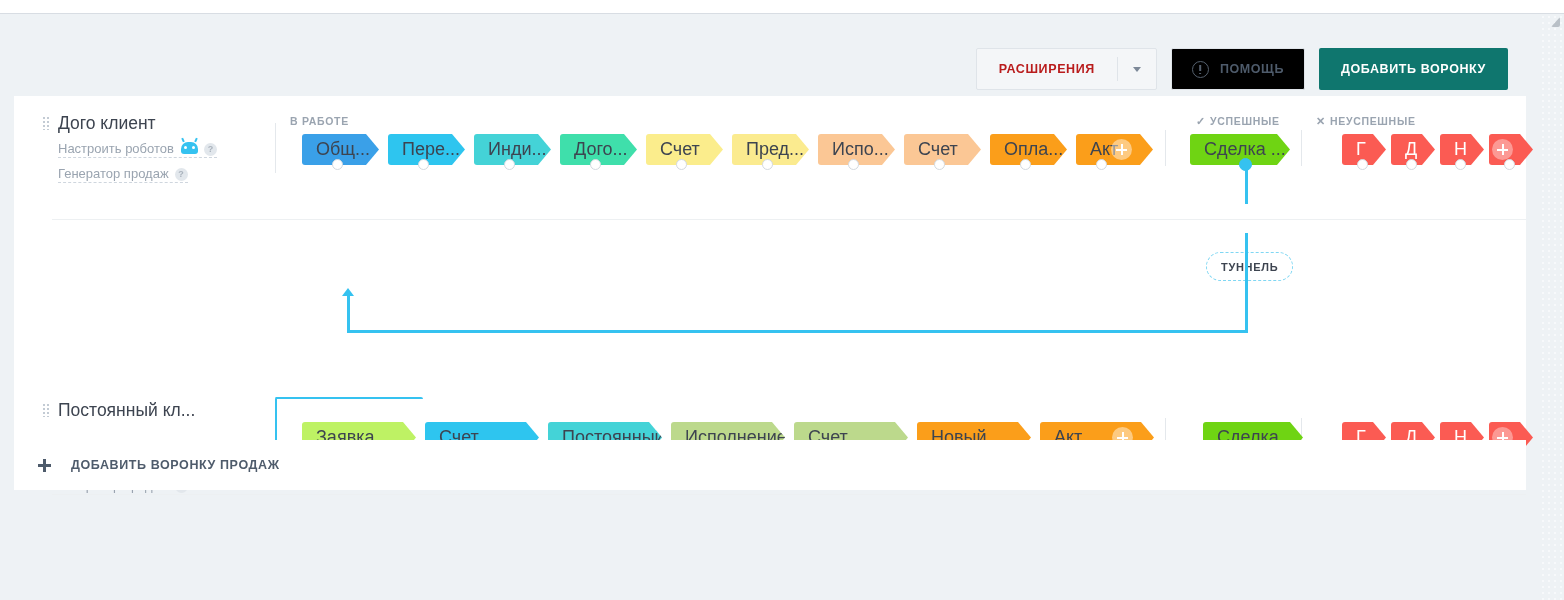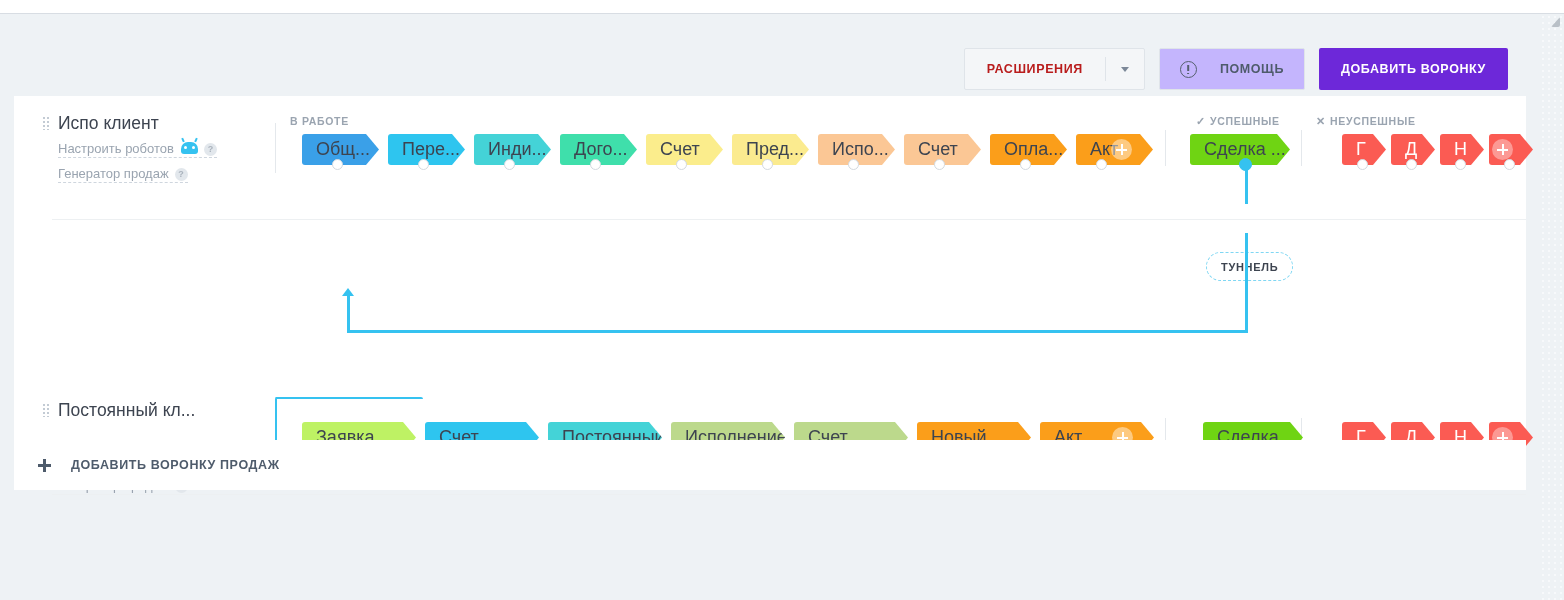--- a/index.html
+++ b/index.html
@@ -56,35 +56,35 @@
   .btn-group .lbl {
     display:flex; align-items:center; padding:0 22px;
     font-size:12.5px; font-weight:bold; color:#b91c1c; letter-spacing:.6px;
     white-space:nowrap;
   }
   .btn-group .sep { width:1px; background:#dfe4e9; margin:8px 0; }
   .btn-group .caret-wrap { display:flex; align-items:center; justify-content:center; width:38px; }
   .caret { width:0;height:0;border-left:4.5px solid transparent;border-right:4.5px solid transparent;border-top:5px solid #7c8898; }
 
   .btn-plain {
-    display:flex; align-items:center; gap:23px; height:42px; padding:0 20px;
-    background:#c4b5fd; border:1px solid #dfe4e9; border-radius:2px;
+    display:flex; align-items:center; gap:11px; height:42px; padding:0 20px;
+    background:#000000; border:1px solid #dfe4e9; border-radius:2px;
     font-size:12.5px; font-weight:bold; color:#4e5b6b; letter-spacing:.6px;
     white-space:nowrap;
   }
   .info-ic {
     width:17px;height:17px;border:1.6px solid #55606e;border-radius:50%;
     position:relative; flex:0 0 auto;
   }
   .info-ic:before{content:"";position:absolute;left:50%;top:3px;width:1.6px;height:6px;background:#55606e;transform:translateX(-50%);}
   .info-ic:after{content:"";position:absolute;left:50%;top:11px;width:1.8px;height:1.8px;background:#55606e;transform:translateX(-50%);}
 
   .btn-primary {
     display:flex; align-items:center; height:42px; padding:0 22px;
-    background:#6d28d9; border:none; border-radius:2px;
+    background:#0f766e; border:none; border-radius:2px;
     font-size:12.5px; font-weight:bold; color:#fff; letter-spacing:.6px;
     white-space:nowrap; font-family:inherit;
   }
 
   
   .card {
     position:absolute; left:14px; top:96px; width:1512px; height:344px;
     background:#fff;
   }
 
@@ -209,21 +209,21 @@
       <span>ПОМОЩЬ</span>
     </button>
     <button class="btn-primary">ДОБАВИТЬ ВОРОНКУ</button>
   </div>
 </div>
 
 <div class="card">
 
   <div class="funnel-row" style="top:0;">
     <div class="drag-dots" style="left:28px; top:20px;"></div>
-    <div class="funnel-name" style="left:44px; top:17px;">Испо клиент</div>
+    <div class="funnel-name" style="left:44px; top:17px;">Дого клиент</div>
 
     <div class="sub-link" style="left:44px; top:45px;">
       <span>Настроить роботов</span><span class="robot-ic"><i></i><b></b></span><span class="helpdot">?</span>
     </div>
     <div class="sub-link" style="left:44px; top:70px;">
       <span>Генератор продаж</span><span class="helpdot">?</span>
     </div>
 
     <div class="col-label" style="left:276px; top:19px;">В РАБОТЕ</div>
     <div class="col-label" style="left:1182px; top:19px;">

